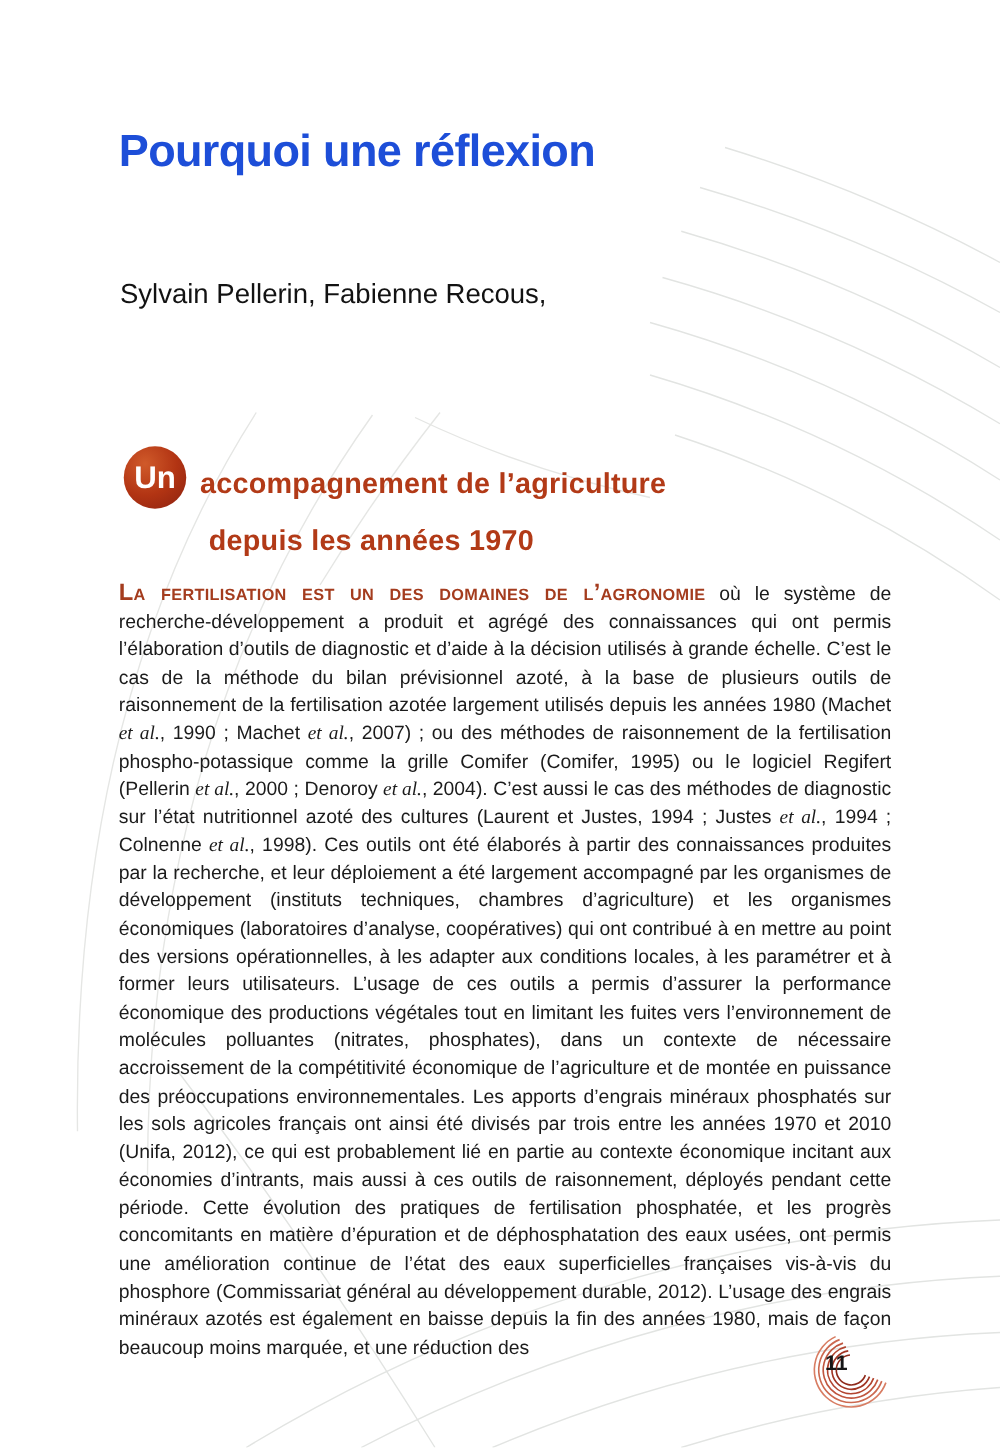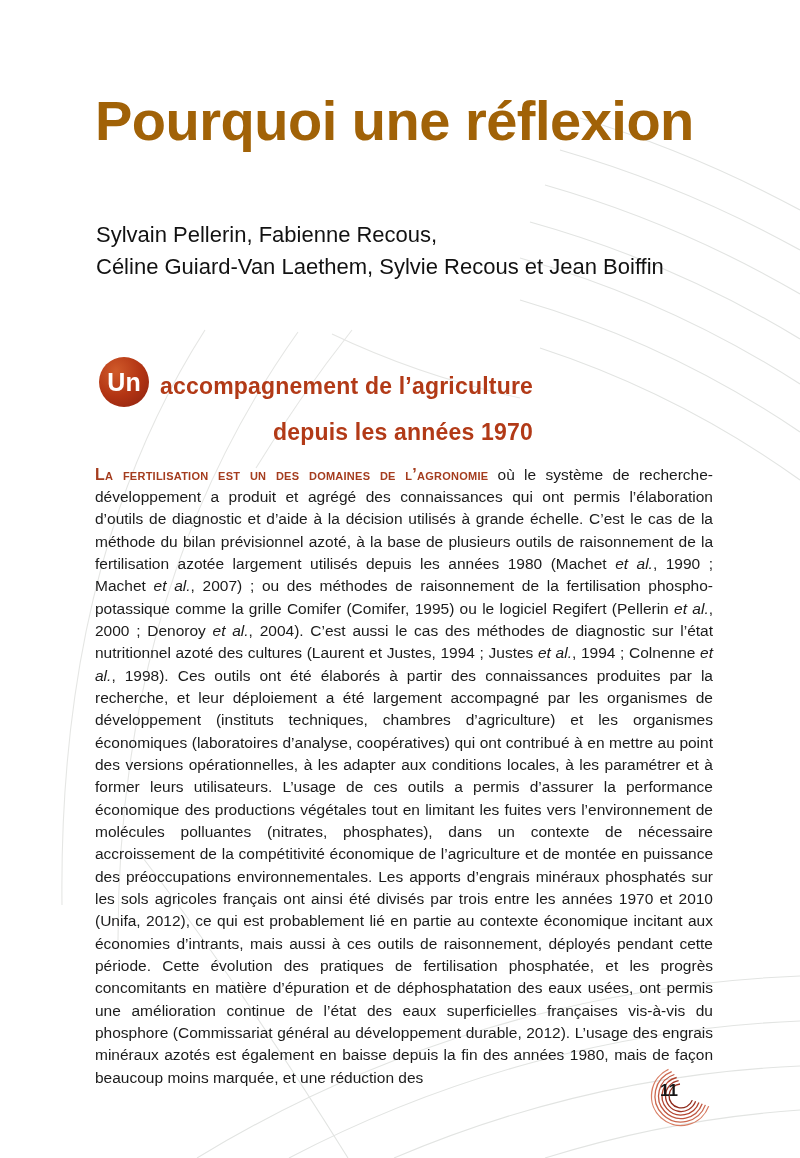--- a/index.html
+++ b/index.html
@@ -3,39 +3,39 @@
 <meta charset="utf-8">
 <style>
   html,body{margin:0;padding:0;}
   body{width:800px;height:1158px;background:#ffffff;overflow:hidden;
        font-family:"Liberation Sans","DejaVu Sans",sans-serif;}
   .page{position:relative;width:800px;height:1158px;background:#fff;overflow:hidden;}
 
   .deco{position:absolute;left:0;top:0;width:800px;height:1158px;z-index:0;}
 
   .title{position:absolute;left:95px;top:90px;z-index:2;
-         font-weight:bold;font-size:56px;line-height:61px;
-         color:#a16207;letter-spacing:-0.5px;}
+         font-weight:bold;font-size:36px;line-height:61px;
+         color:#1d4ed8;letter-spacing:-0.5px;}
   .authors{position:absolute;left:96px;top:219px;z-index:2;
            font-size:22px;line-height:32px;color:#121212;}
 
   .badge{position:absolute;left:99px;top:357px;width:50px;height:50px;border-radius:50%;
          background:radial-gradient(circle at 34% 28%,#d05a2a 0%,#b23413 52%,#8a2110 100%);
          z-index:3;display:flex;align-items:center;justify-content:center;
          color:#ffffff;font-weight:bold;font-size:25px;}
   .section-heading{position:absolute;left:160px;top:371px;z-index:2;
-         color:#b23a17;font-weight:bold;font-size:23px;line-height:30px;letter-spacing:0.2px;text-align:right;}
+         color:#b23a17;font-weight:bold;font-size:23px;line-height:30px;letter-spacing:0.2px;}
   .section-heading .l2{padding-left:7px;margin-top:16px;}
 
   .bodytext{position:absolute;left:95px;top:448px;width:618px;z-index:2;
             font-size:15.5px;line-height:22.35px;color:#1b1b1b;
             text-align:justify;}
   .seg-lead{font-variant:small-caps;font-weight:700;color:#a43c1e;
-            font-size:16px;letter-spacing:0.25px;}
-  .seg-italic{font-style:italic;}
+            font-size:19px;letter-spacing:0.25px;}
+  .seg-italic{font-style:italic;font-family:Liberation Serif, serif;}
 
   .pagenum{position:absolute;left:660px;top:1081px;width:38px;z-index:3;
            font-weight:bold;font-size:17px;color:#161616;}
   .spiral{position:absolute;left:643px;top:1066px;z-index:2;}
 </style>
 </head>
 <body>
 
 <div class="page">
 
@@ -66,21 +66,20 @@
       <path d="M 143,858 Q 240,985 348,1158"></path>
     </g>
   </svg>
 
   <div class="title">
     <div>Pourquoi une réflexion</div>
   </div>
 
   <div class="authors">
     <div>Sylvain Pellerin, Fabienne Recous,</div>
-    <div>Céline Guiard-Van Laethem, Sylvie Recous et Jean Boiffin</div>
   </div>
 
   <div class="badge">
     <span>Un</span>
   </div>
 
   <div class="section-heading">
     <div class="l1">accompagnement de l’agriculture</div>
     <div class="l2">depuis les années 1970</div>
   </div>

